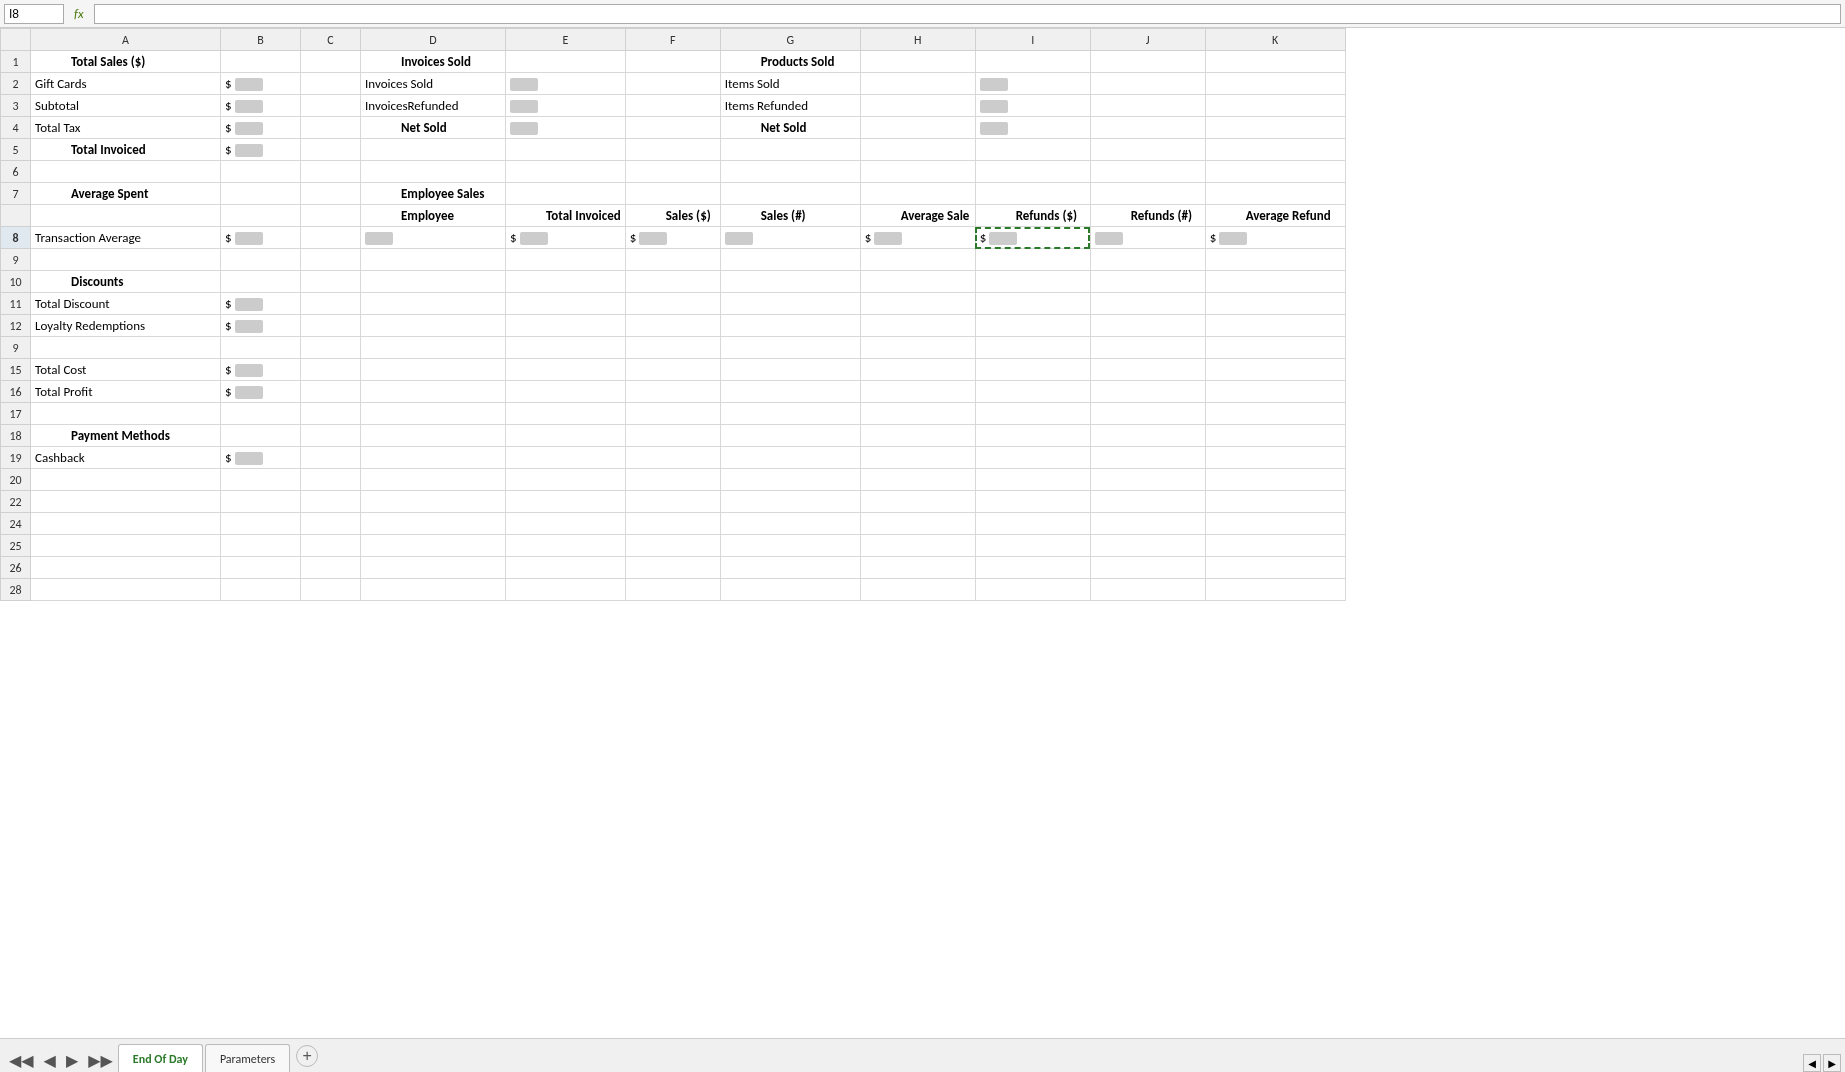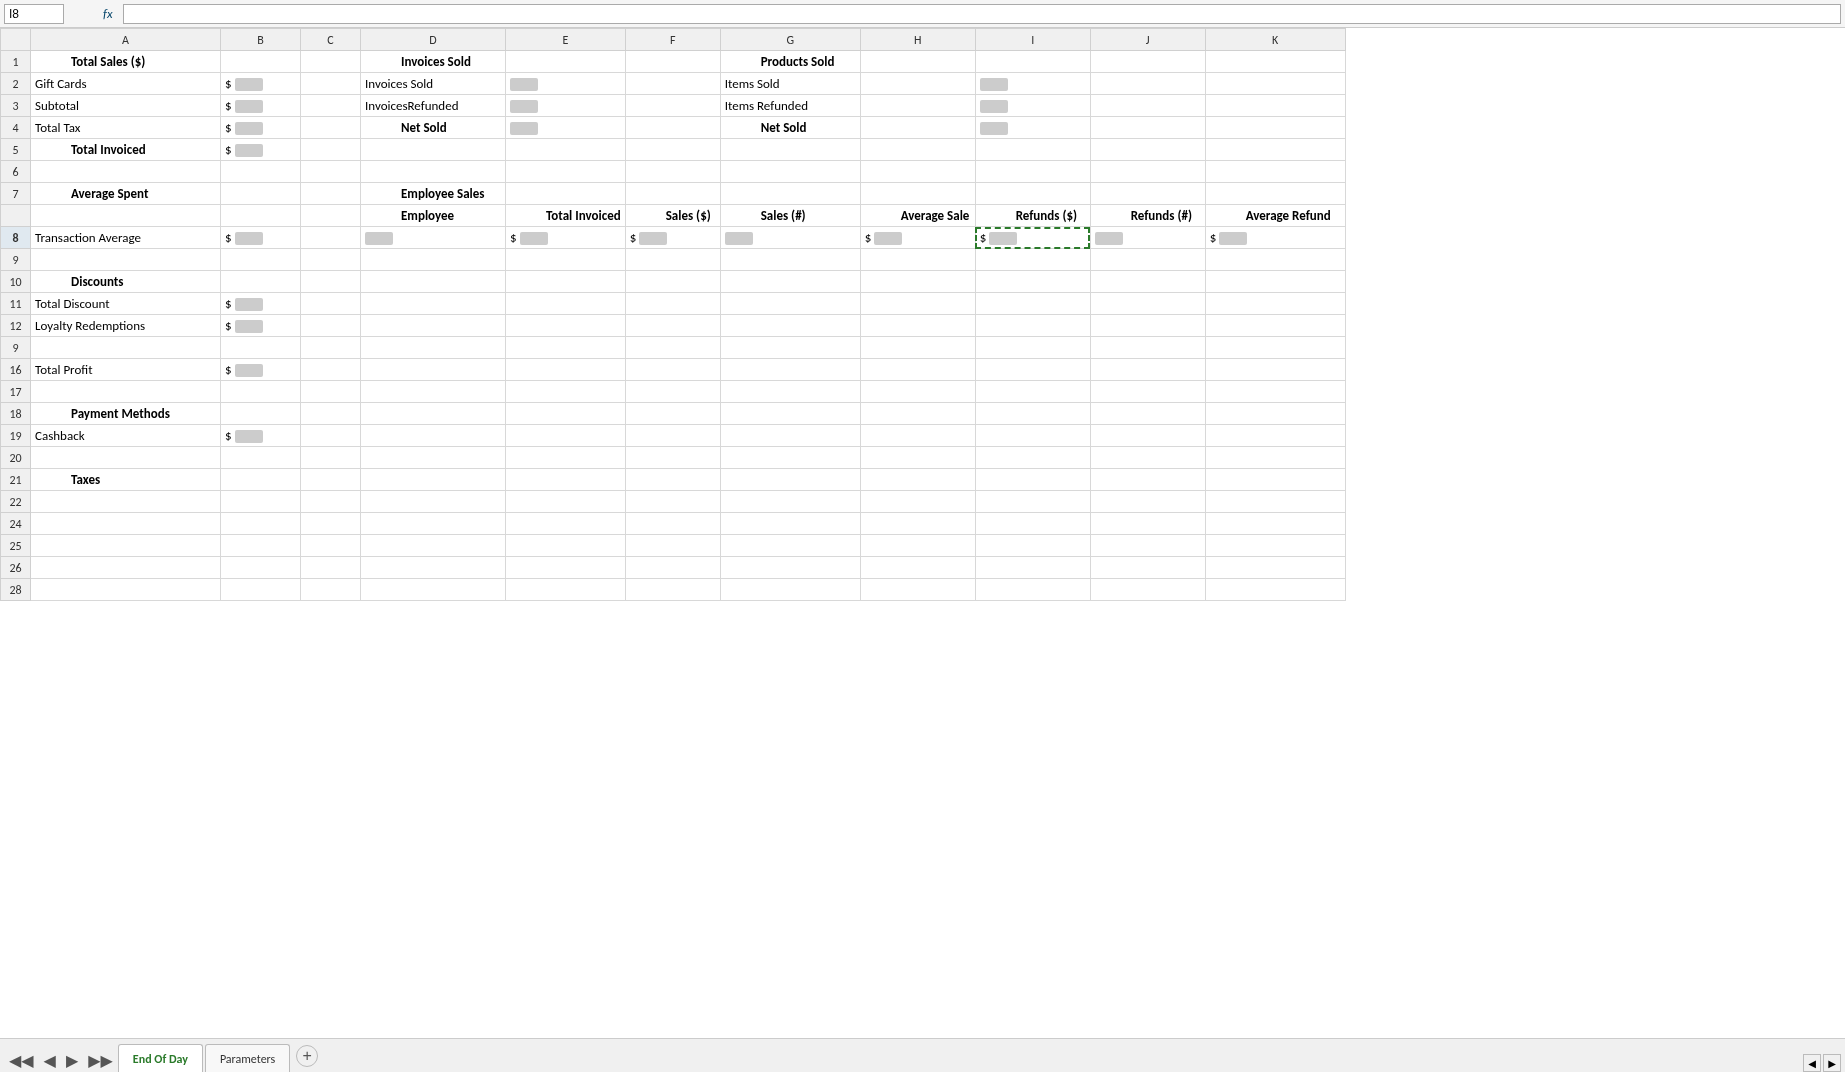--- a/index.html
+++ b/index.html
@@ -30,24 +30,23 @@
       gap: 4px;
     }
     .cell-ref-box {
       width: 60px;
       border: 1px solid #aaa;
       padding: 2px 4px;
       font-size: 12px;
     }
     .formula-fx {
       font-size: 13px;
-      color: #0c4a6e;
+      color: #4d7c0f;
       font-style: italic;
       padding: 0 6px;
-      margin-left: 29px;
     }
     .formula-input {
       flex: 1;
       border: 1px solid #aaa;
       padding: 2px 4px;
       font-size: 12px;
     }
 
     
     .grid-area {
@@ -417,20 +416,34 @@
             <td class="cell"></td>
             <td class="cell"></td>
             <td class="cell"></td>
             <td class="cell"></td>
             <td class="cell"></td>
             <td class="cell"></td>
             <td class="cell"></td>
             <td class="cell"></td>
           </tr>
           <tr>
+            <td class="row-num">15</td>
+            <td class="cell">Total Cost</td>
+            <td class="cell">$&nbsp;<span class="blurred-val"></span></td>
+            <td class="cell"></td>
+            <td class="cell"></td>
+            <td class="cell"></td>
+            <td class="cell"></td>
+            <td class="cell"></td>
+            <td class="cell"></td>
+            <td class="cell"></td>
+            <td class="cell"></td>
+            <td class="cell"></td>
+          </tr>
+          <tr>
             <td class="row-num">16</td>
             <td class="cell">Total Profit</td>
             <td class="cell">$&nbsp;<span class="blurred-val"></span></td>
             <td class="cell"></td>
             <td class="cell"></td>
             <td class="cell"></td>
             <td class="cell"></td>
             <td class="cell"></td>
             <td class="cell"></td>
             <td class="cell"></td>
@@ -475,34 +488,20 @@
             <td class="cell"></td>
             <td class="cell"></td>
             <td class="cell"></td>
             <td class="cell"></td>
             <td class="cell"></td>
             <td class="cell"></td>
           </tr>
           <tr>
             <td class="row-num">20</td>
             <td class="cell"></td>
-            <td class="cell"></td>
-            <td class="cell"></td>
-            <td class="cell"></td>
-            <td class="cell"></td>
-            <td class="cell"></td>
-            <td class="cell"></td>
-            <td class="cell"></td>
-            <td class="cell"></td>
-            <td class="cell"></td>
-            <td class="cell"></td>
-          </tr>
-          <tr>
-            <td class="row-num">21</td>
-            <td class="cell bold">Taxes</td>
             <td class="cell"></td>
             <td class="cell"></td>
             <td class="cell"></td>
             <td class="cell"></td>
             <td class="cell"></td>
             <td class="cell"></td>
             <td class="cell"></td>
             <td class="cell"></td>
             <td class="cell"></td>
             <td class="cell"></td>

